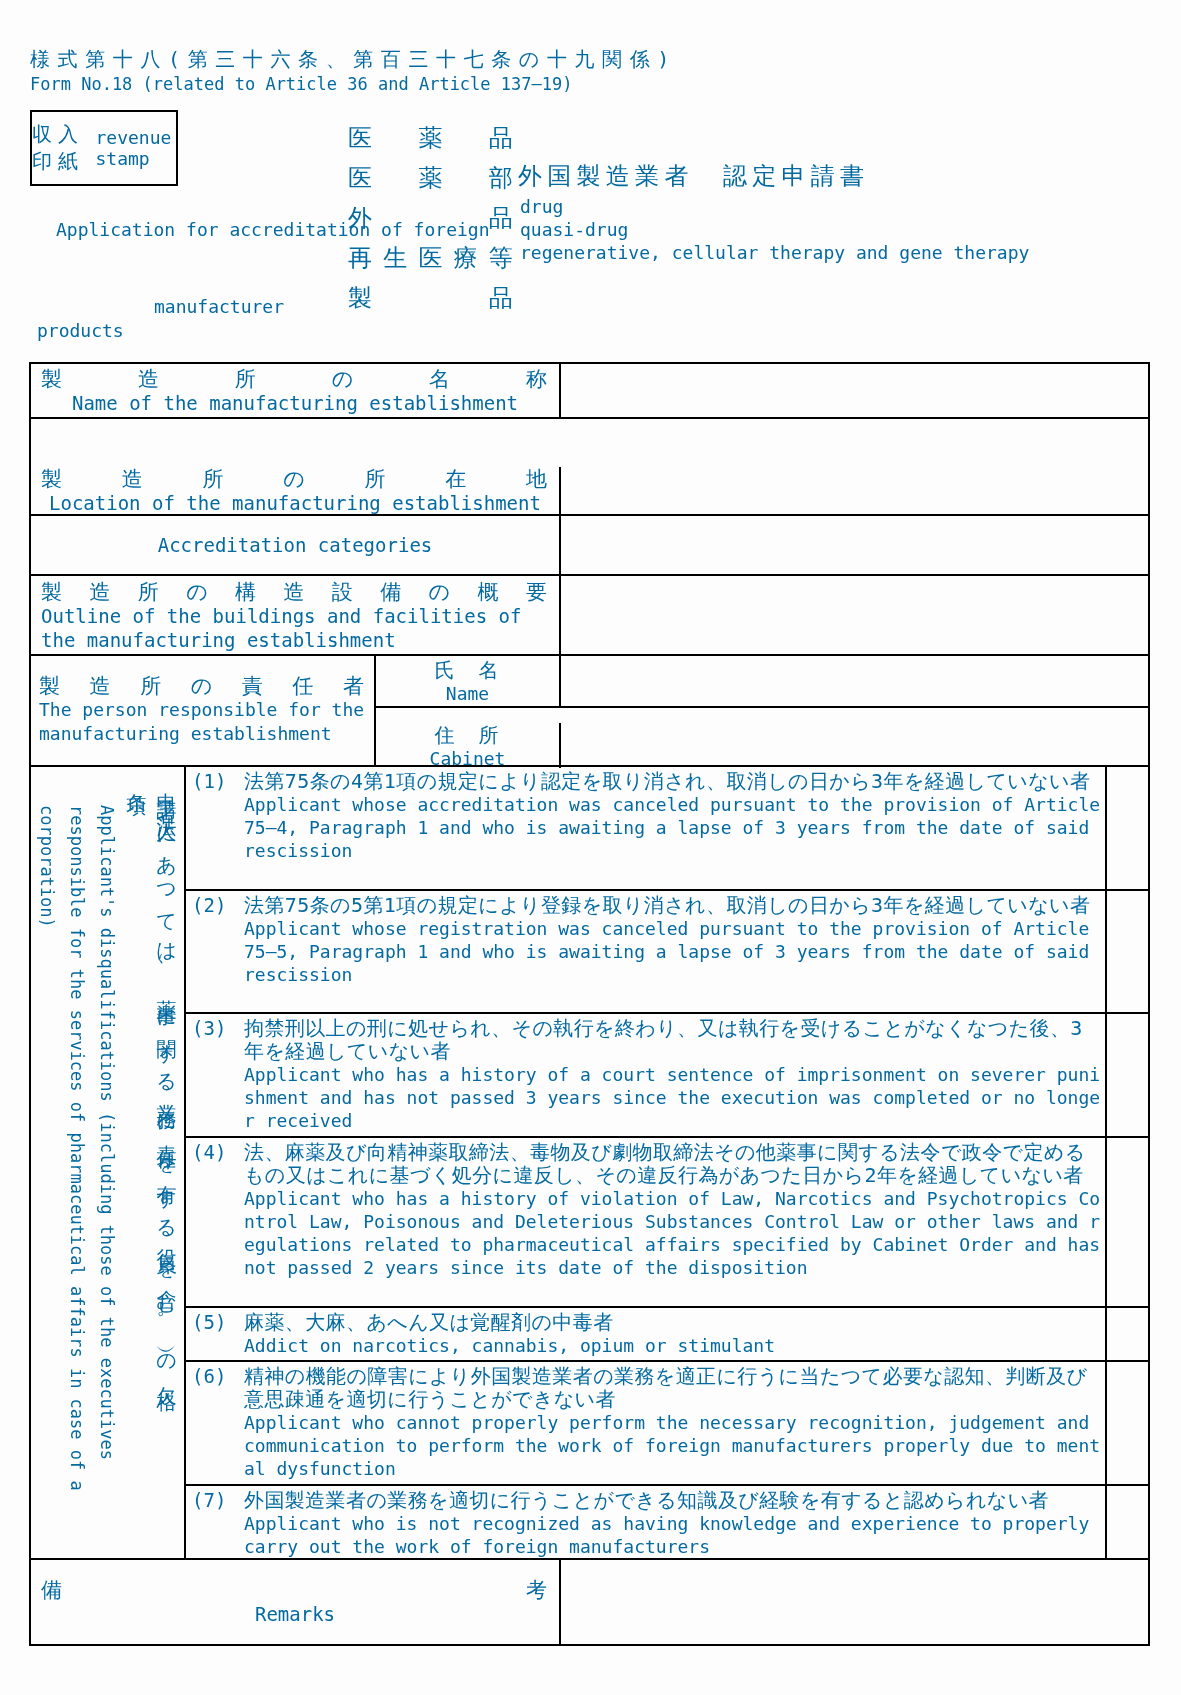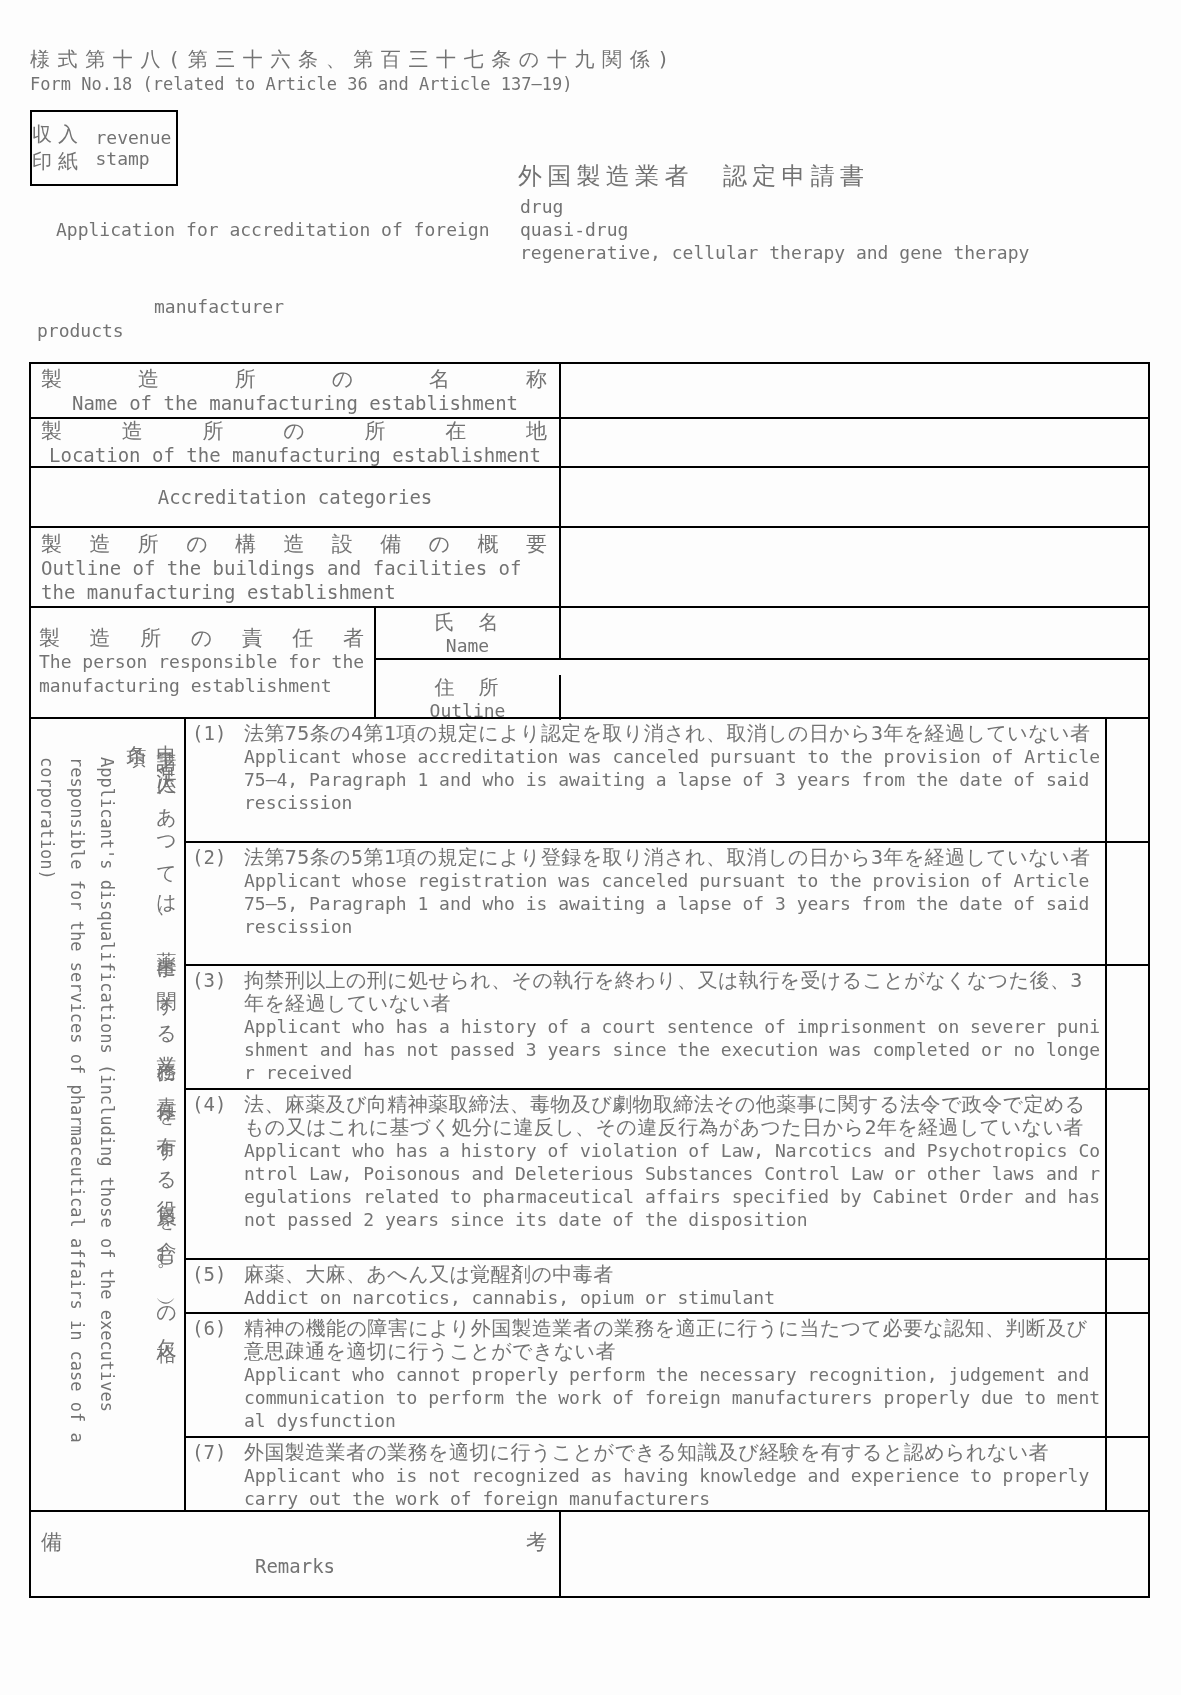--- a/index.html
+++ b/index.html
@@ -1,21 +1,21 @@
 <!DOCTYPE html>
 <html><head>
 <meta charset="utf-8">
 <style>
   * { margin:0; padding:0; box-sizing:border-box; }
   html,body { background:#e8e8e8; }
   .page {
     position:relative;
     width:1181px; height:1695px;
     background:#fdfdfd;
-    color:#737373;
+    color:#0369a1;
     font-family:"DejaVu Sans Mono", monospace;
     overflow:hidden;
     margin:0 auto;
   }
   .abs { position:absolute; }
   .jp { letter-spacing:0.38em; }
   .note-jp { left:30px; top:46px; font-size:20px; }
   .note-en { left:30px; top:74px; font-size:17px; }
 
   .stamp-box {
@@ -49,21 +49,21 @@
     width:530px; border-right:2px solid #000;
     display:flex; flex-direction:column; justify-content:center;
     padding:2px 10px;
   }
   .label-jp { font-size:21px; text-align:justify; text-align-last:justify; letter-spacing:0.1em; line-height:24px; }
   .label-en { font-size:19px; text-align:center; line-height:24px; }
   .label-en.left { text-align:left; }
   .value-cell { flex:1; }
 
   .row-name    { height:55px; }
-  .row-loc     { height:49px; }
+  .row-loc     { height:49px;margin-top:48px; }
   .row-accr    { height:60px; }
   .row-outline { height:80px; }
   .row-outline .label-cell { justify-content:flex-start; padding-top:4px; }
 
   .row-person  { height:111px; }
   .person-label { width:345px; border-right:2px solid #000; padding:18px 8px 0 8px; }
   .person-en { font-size:18px; line-height:24px; }
   .person-right { flex:1; display:flex; flex-direction:column;gap:15px; }
   .sub-row { display:flex; }
   .sub-row.name-row { height:56px; border-bottom:2px solid #000; }
@@ -107,20 +107,25 @@
 <div class="page">
 
   <div class="abs note-jp jp">様式第十八(第三十六条、第百三十七条の十九関係)</div>
   <div class="abs note-en">Form No.18 (related to Article 36 and Article 137—19)</div>
 
   <div class="abs stamp-box">
     <div class="stamp-jp">収入印紙</div>
     <div class="stamp-en">revenue stamp</div>
   </div>
 
+  <div class="abs title-jp-block">
+    <div class="tline">医 薬 品</div>
+    <div class="tline">医 薬 部 外 品</div>
+    <div class="tline">再生医療等製品</div>
+  </div>
   <div class="abs title-suffix">外国製造業者　認定申請書</div>
 
   <div class="abs en18 app-line">Application for accreditation of foreign</div>
   <div class="abs en18 prod-en-1">drug</div>
   <div class="abs en18 prod-en-2">quasi-drug</div>
   <div class="abs en18 prod-en-3">regenerative, cellular therapy and gene therapy</div>
   <div class="abs en18 manufacturer">manufacturer</div>
   <div class="abs en18 products">products</div>
 
   <div class="form-table">
@@ -165,21 +170,21 @@
         <div class="sub-row name-row">
           <div class="sub-label">
             <div class="sl-jp">氏　名</div>
             <div class="sl-en">Name</div>
           </div>
           <div class="value-cell"></div>
         </div>
         <div class="sub-row addr-row">
           <div class="sub-label">
             <div class="sl-jp">住　所</div>
-            <div class="sl-en">Outline</div>
+            <div class="sl-en">Cabinet</div>
           </div>
           <div class="value-cell"></div>
         </div>
       </div>
     </div>
 
     <div class="trow row-clauses">
       <div class="clause-head">
         <div class="vcol vjp">申請者（法人にあつては、薬事に関する業務に責任を有する役員を含む。）の欠格</div>
         <div class="vcol vjp">条項</div>

